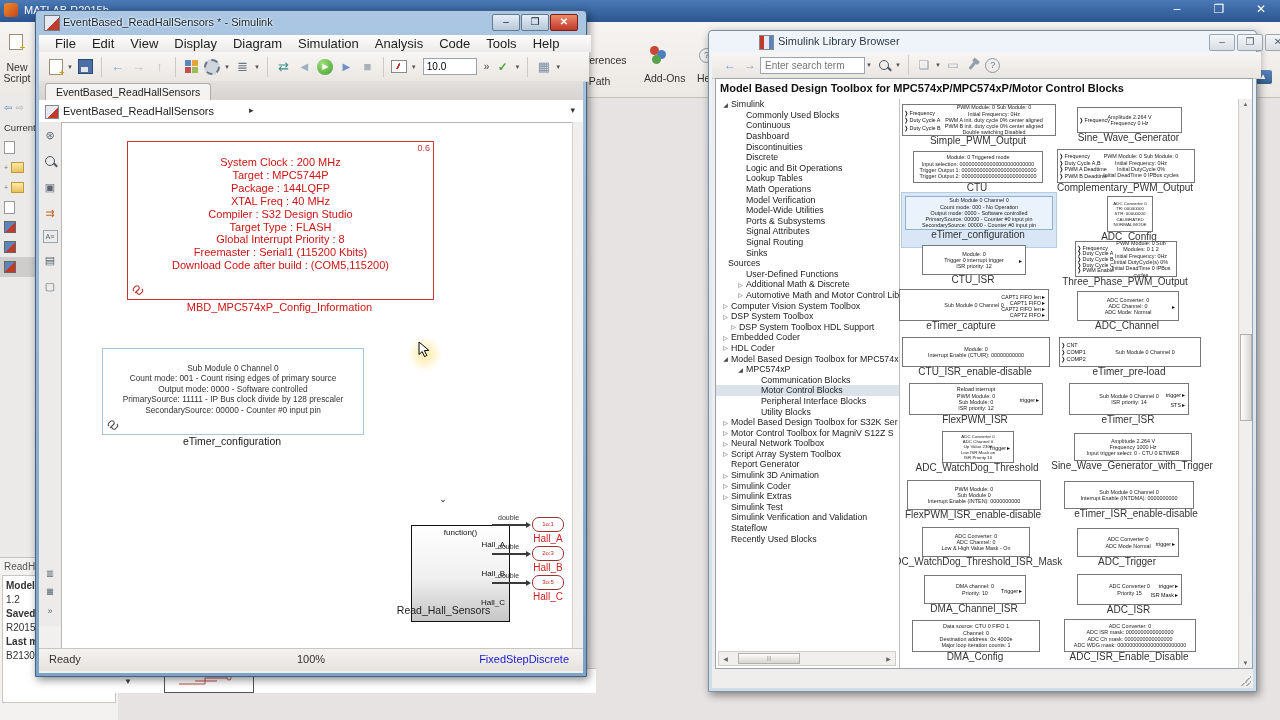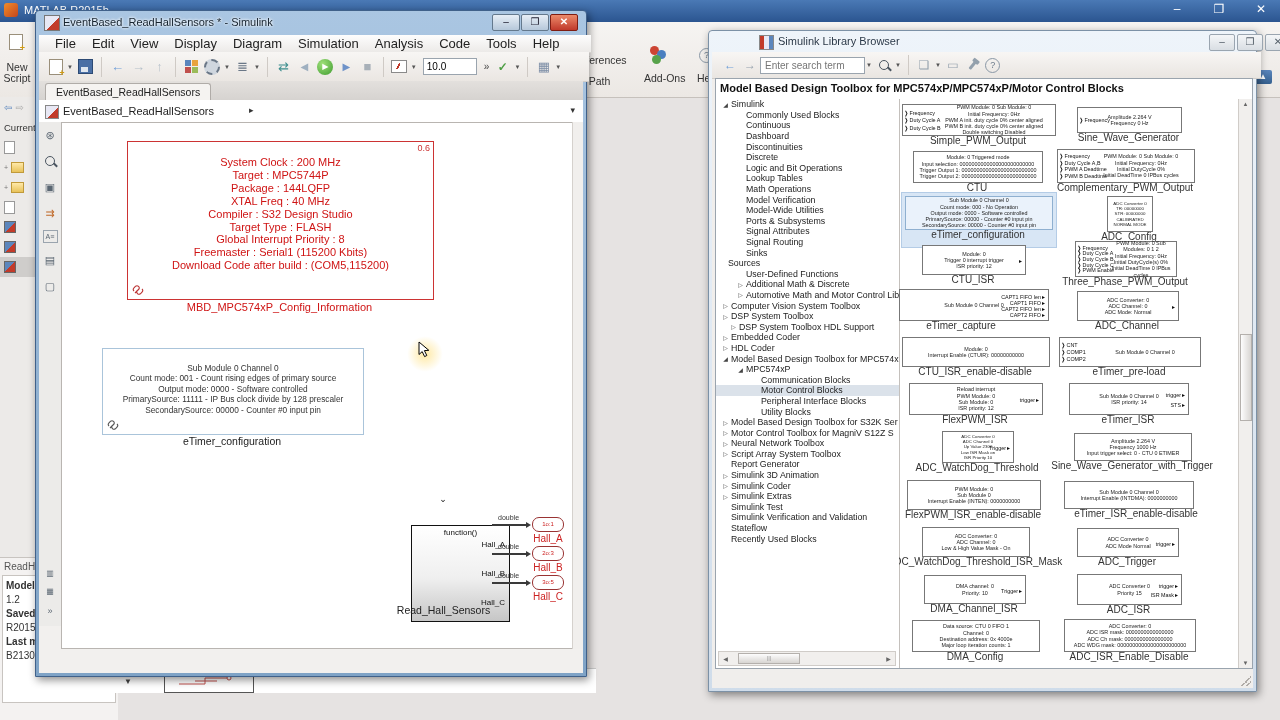--- a/index.html
+++ b/index.html
@@ -372,20 +372,25 @@
             <div class="sig-lbl" style="left: 436px; top: 449px;">double</div>
             <div class="oval" style="left: 470px; top: 452px;">3o:5</div>
             <div class="oval-cap" style="left: 456px; top: 468px;">Hall_C</div>
           </div>
 
         <svg class="abs" id="cursor" width="12" height="17" viewBox="0 0 12 17">
           <path d="M1 1 L1 13.5 L4.2 10.6 L6.6 15.6 L8.8 14.5 L6.4 9.6 L10.8 9.3 Z" fill="#fff" stroke="#000" stroke-width="1"></path>
         </svg>
       </div>
       <div class="abs" id="w1-vscroll"></div>
+      <div class="abs" id="w1-status">
+        <div class="abs l">Ready</div>
+        <div class="abs c">100%</div>
+        <div class="abs r">FixedStepDiscrete</div>
+      </div>
     </div>
   </div>
 
   <div class="abs win" id="win2">
     <div class="abs" id="w2-titlebar">
       <div class="abs" id="w2-icon"></div>
       <div class="abs" id="w2-title">Simulink Library Browser</div>
       <div class="abs" id="w2-btns">
         <div class="ttl-btn">–</div>
         <div class="ttl-btn">❐</div>

